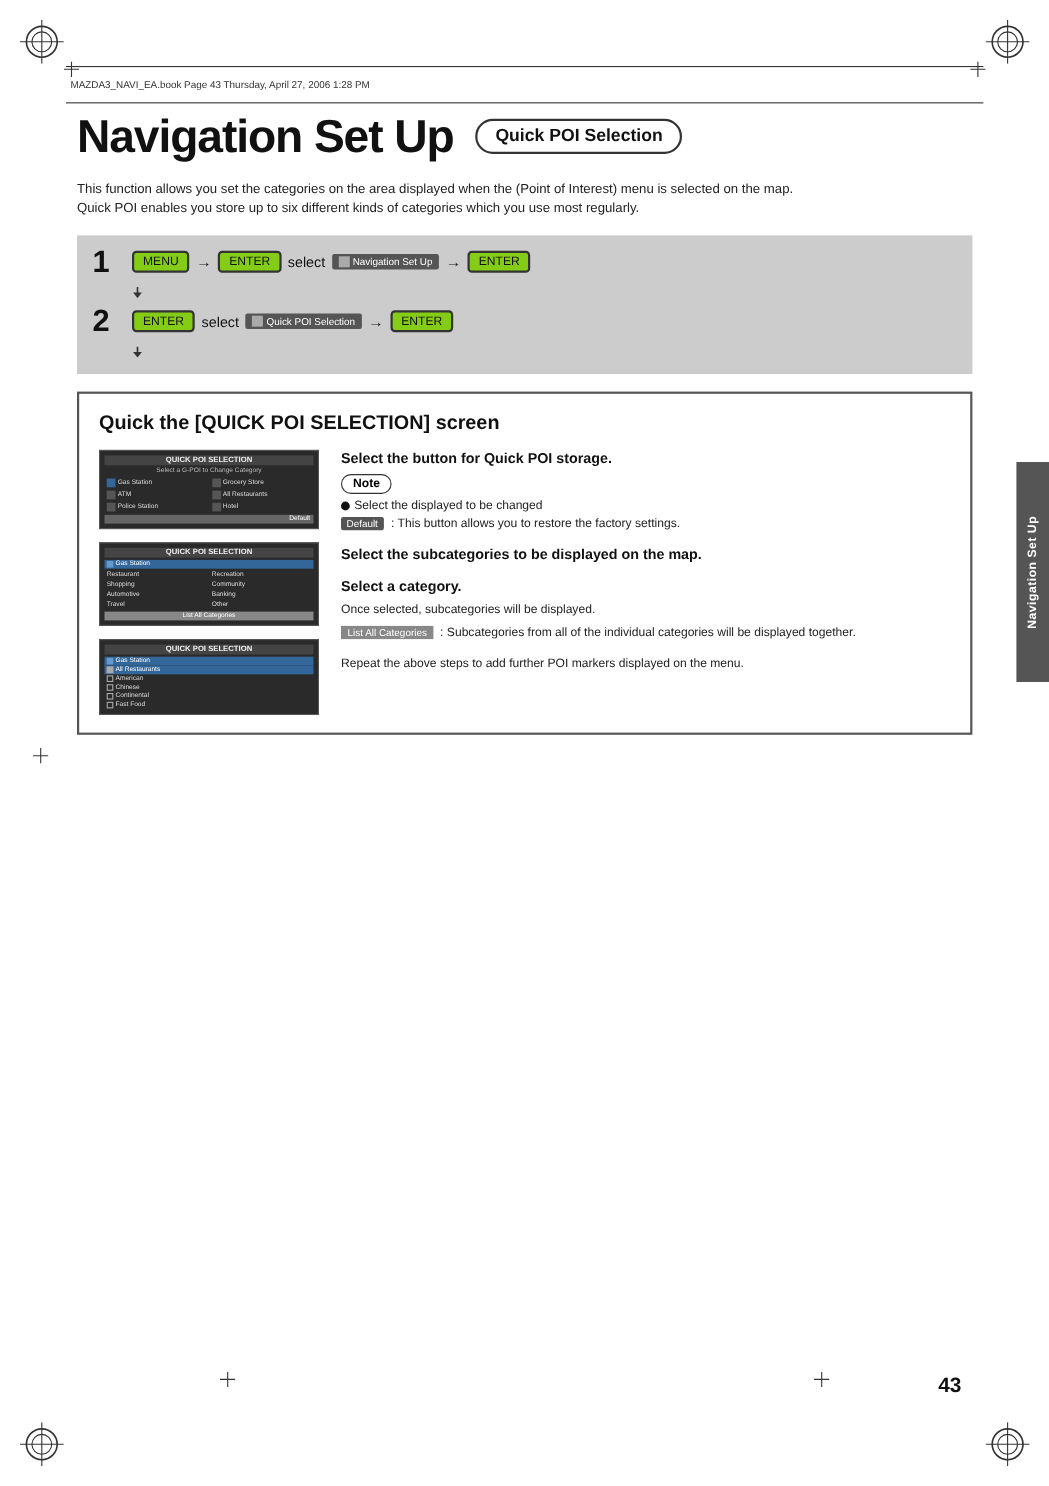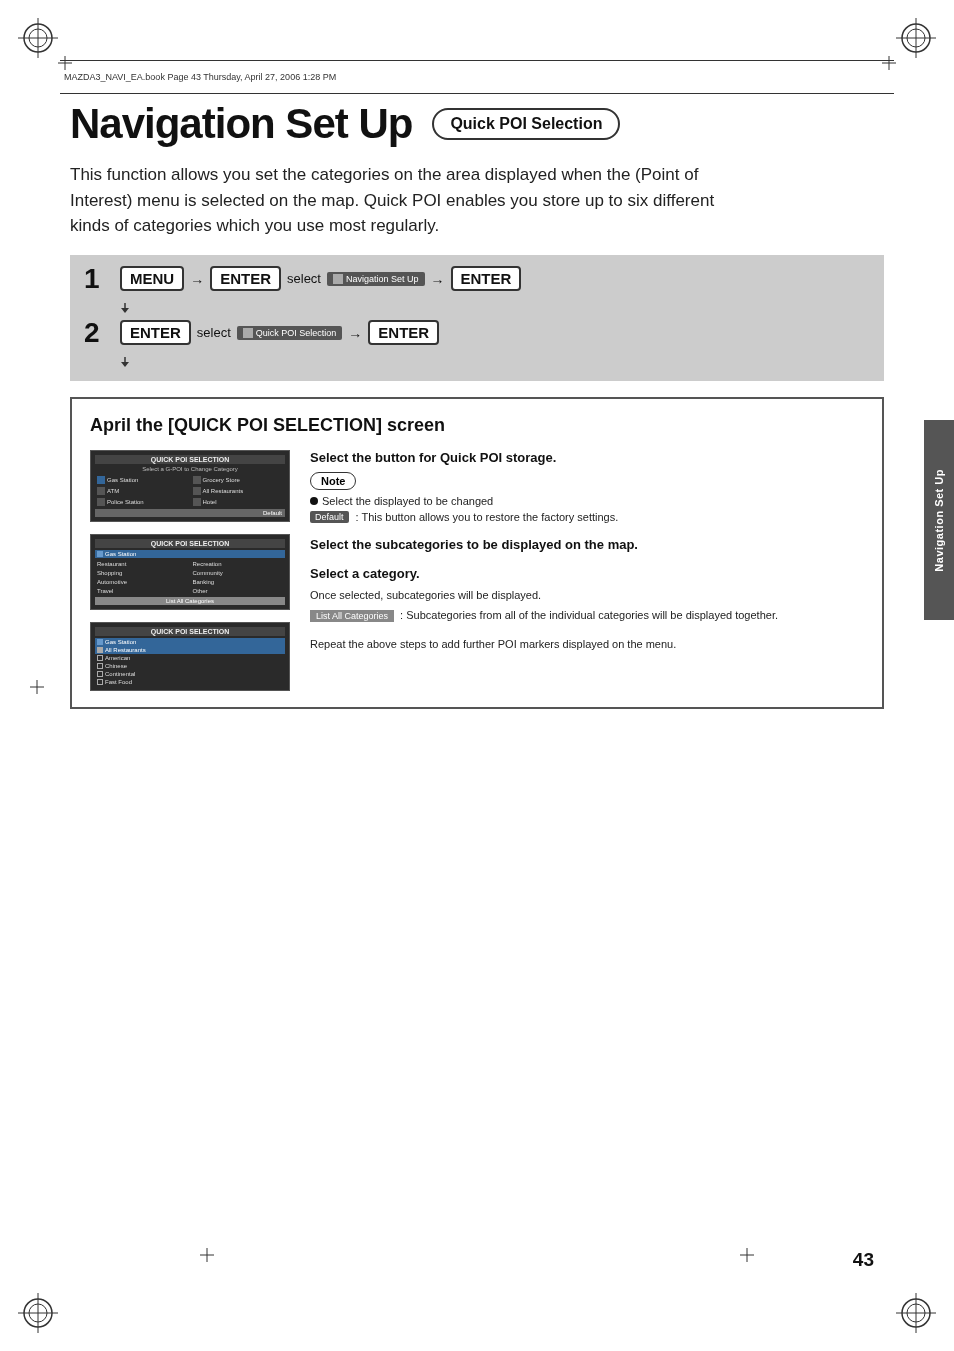--- a/index.html
+++ b/index.html
@@ -69,21 +69,21 @@
       border-radius: 20px;
       padding: 5px 16px;
       font-size: 16px;
       font-weight: bold;
       color: #111;
       white-space: nowrap;
     }
 
     
     .description {
-      font-size: 17px;
+      font-size: 12px;
       line-height: 1.5;
       color: #222;
       margin-bottom: 16px;
       max-width: 680px;
     }
 
     
     .steps-container {
       background: #ccc;
       padding: 10px 14px;
@@ -107,26 +107,26 @@
     }
 
     .step-inner {
       display: flex;
       align-items: center;
       gap: 6px;
       flex: 1;
     }
 
     .key-btn {
-      background: #ffffff;
+      background: #84cc16;
       border: 2px solid #333;
       border-radius: 4px;
       padding: 2px 8px;
-      font-size: 15px;
-      font-weight: bold;
+      font-size: 11px;
+      font-weight: normal;
       color: #111;
     }
 
     .arrow-right {
       font-size: 14px;
       color: #111;
       font-weight: bold;
     }
 
     .nav-tag {
@@ -491,21 +491,21 @@
     </div>
     <div style="margin-left:36px;">
       <svg width="10" height="10">
           <line x1="5" y1="0" x2="5" y2="8" stroke="#333" stroke-width="1.5"></line>
           <polygon points="1,5 5,10 9,5" fill="#333"></polygon>
         </svg>
     </div>
   </div>
 
   <div class="box-section">
-    <div class="box-title">April the [QUICK POI SELECTION] screen</div>
+    <div class="box-title">Quick the [QUICK POI SELECTION] screen</div>
 
     <div class="box-content">
 
       <div class="screens-column">
 
         <div class="mini-screen">
           <div class="mini-screen-title">QUICK POI SELECTION</div>
           <div class="mini-screen-sub">Select a G-POI  to Change Category</div>
           <div class="mini-grid">
             <div class="mini-cell">

